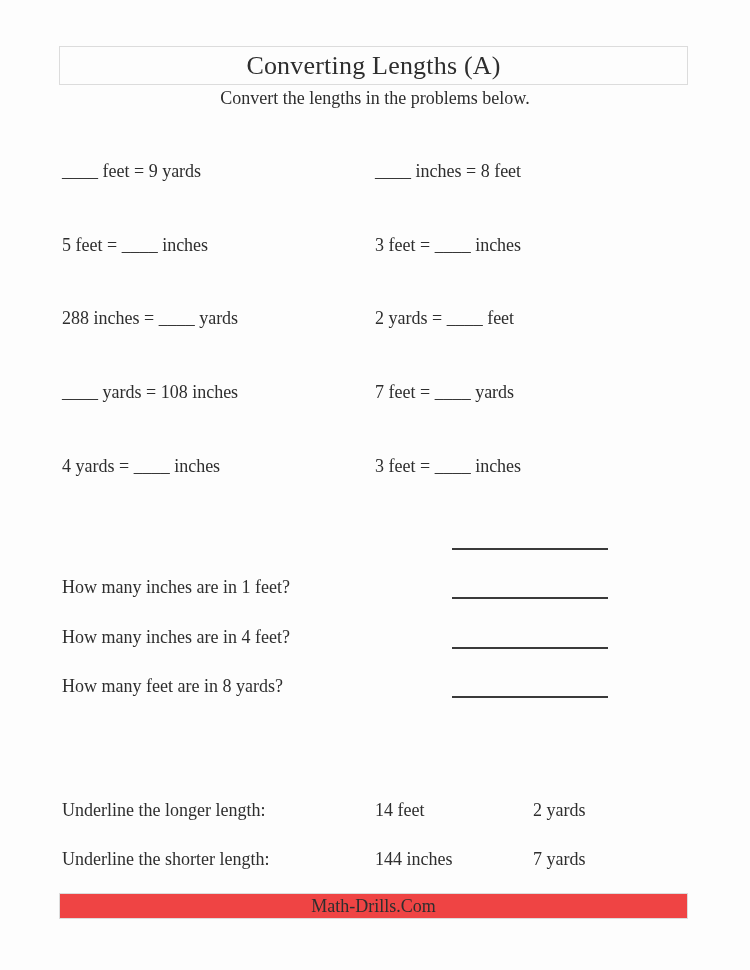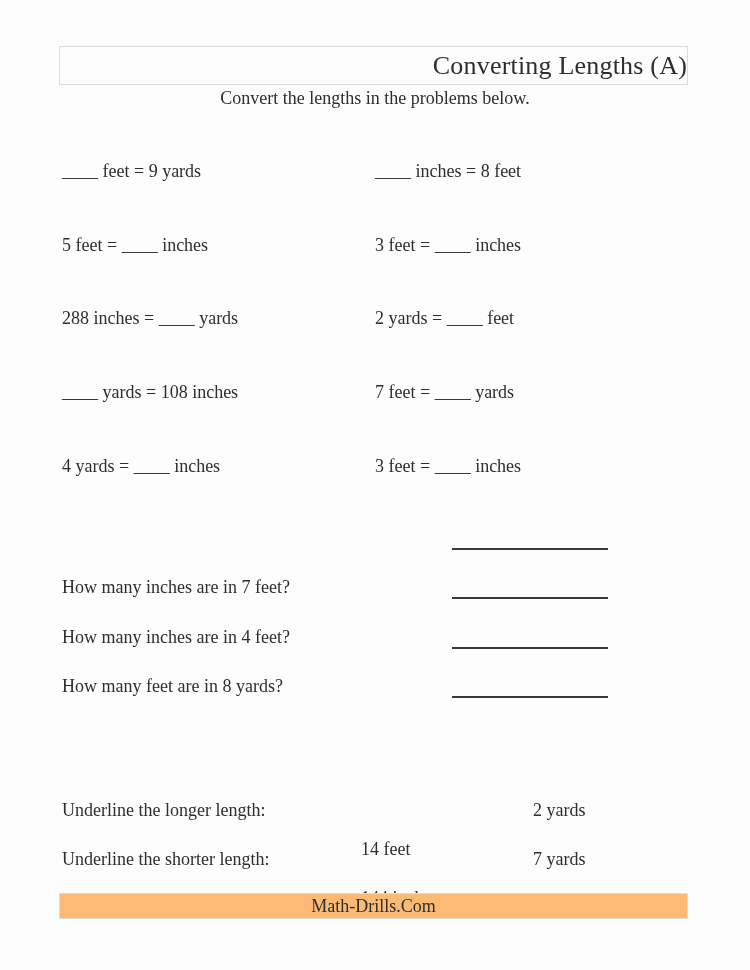--- a/index.html
+++ b/index.html
@@ -19,21 +19,21 @@
   .title-box {
     position: absolute;
     left: 59px;
     top: 46px;
     width: 627px;
     height: 37px;
     border: 1px solid #dcdcdc;
     background: #fdfdfd;
     display: flex;
     align-items: center;
-    justify-content: flex-end;
+    justify-content: center;
     font-size: 26px;
     letter-spacing: 0.2px;
   }
   .subtitle {
     position: absolute;
     left: 0;
     top: 88px;
     width: 750px;
     text-align: center;
     font-size: 18px;
@@ -68,30 +68,30 @@
   }
   .u-row {
     position: absolute;
     left: 62px;
     width: 626px;
     height: 22px;
     font-size: 18px;
     line-height: 18px;
   }
   .u-instr { position: absolute; left: 0; top: 0; white-space: nowrap; }
-  .u-opt1  { position: absolute; left: 299px; top: 0; white-space: nowrap; margin-top: 39px; }
+  .u-opt1  { position: absolute; left: 313px; top: 0; white-space: nowrap; }
   .u-opt2  { position: absolute; left: 471px; top: 0; white-space: nowrap; }
   .footer-box {
     position: absolute;
     left: 59px;
     top: 893px;
     width: 627px;
     height: 24px;
     border: 1px solid #dcdcdc;
-    background: #fdba74;
+    background: #ef4444;
     display: flex;
     align-items: center;
     justify-content: center;
     font-size: 18px;
   }
 </style>
 </head>
 <body>
 
 <div class="page">
@@ -120,21 +120,21 @@
   </div>
   <div class="conv-row" style="top:457px">
     <span class="cell-l">4 yards = ____ inches</span>
     <span class="cell-r">3 feet = ____ inches</span>
   </div>
 
   <div class="q-row" style="top:529px">
     <div class="answer-line"></div>
   </div>
   <div class="q-row" style="top:578px">
-    <span class="q-text">How many inches are in 7 feet?</span>
+    <span class="q-text">How many inches are in 1 feet?</span>
     <div class="answer-line"></div>
   </div>
   <div class="q-row" style="top:628px">
     <span class="q-text">How many inches are in 4 feet?</span>
     <div class="answer-line"></div>
   </div>
   <div class="q-row" style="top:677px">
     <span class="q-text">How many feet are in 8 yards?</span>
     <div class="answer-line"></div>
   </div>

